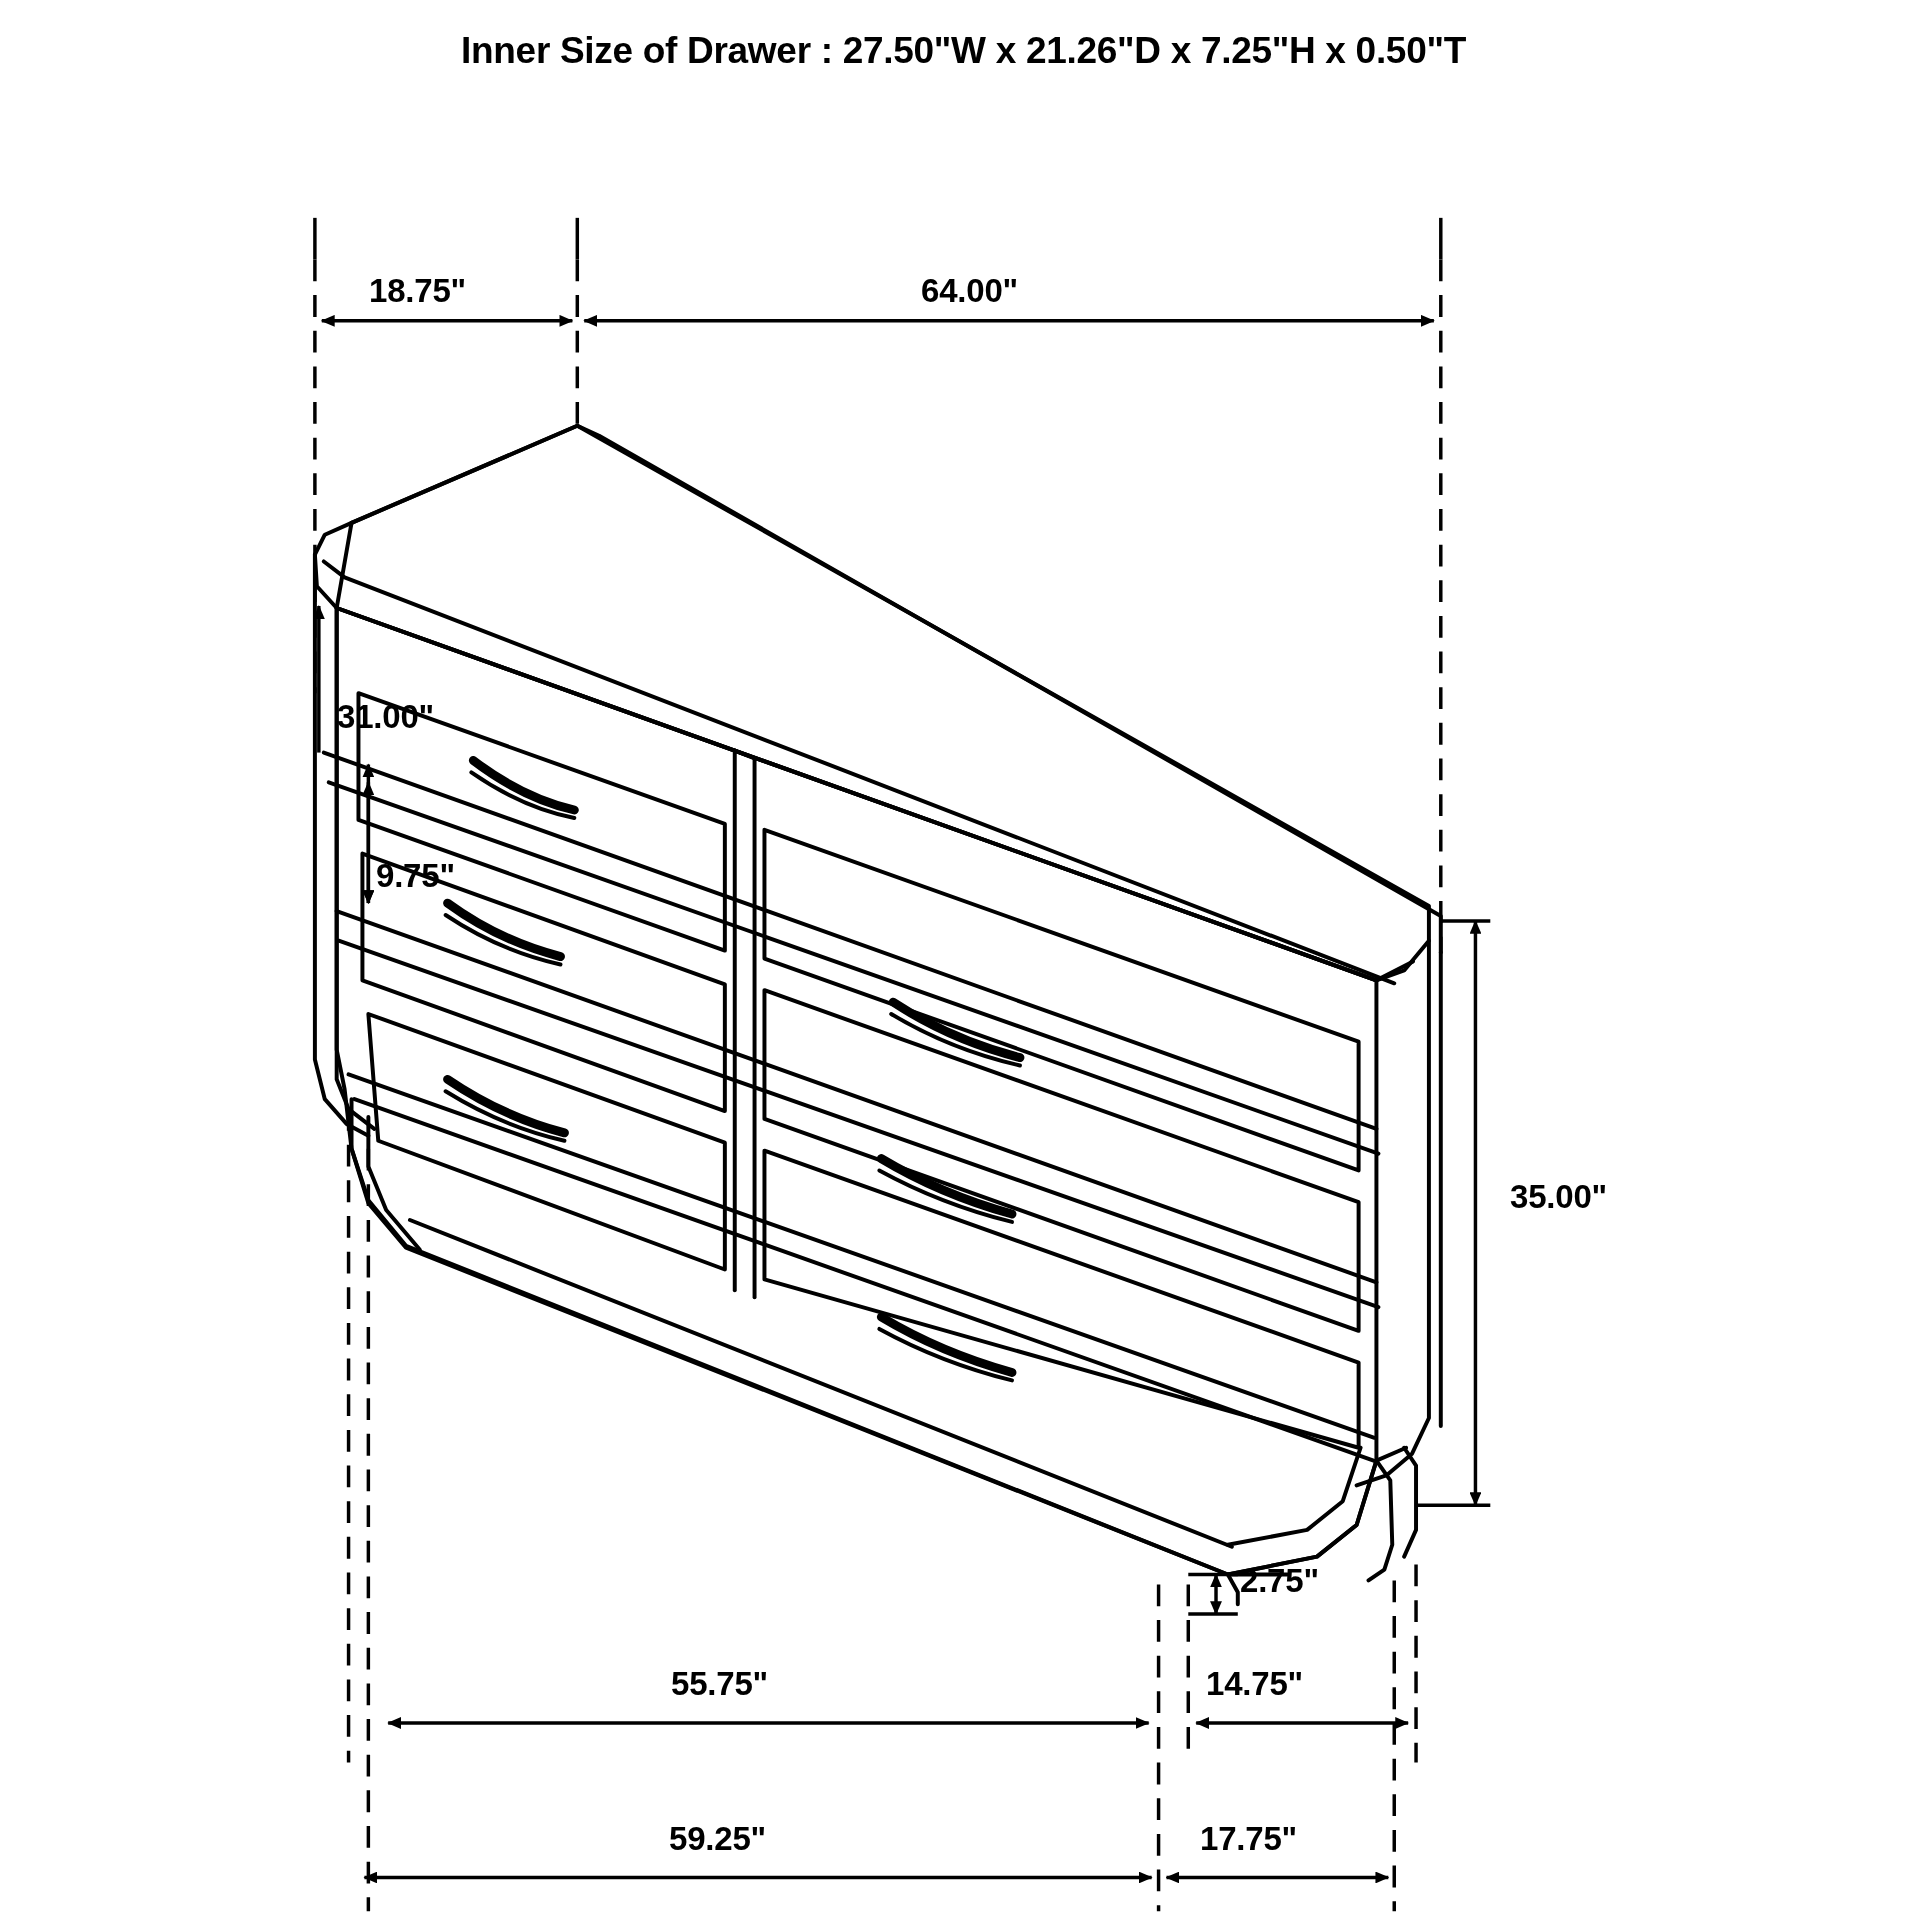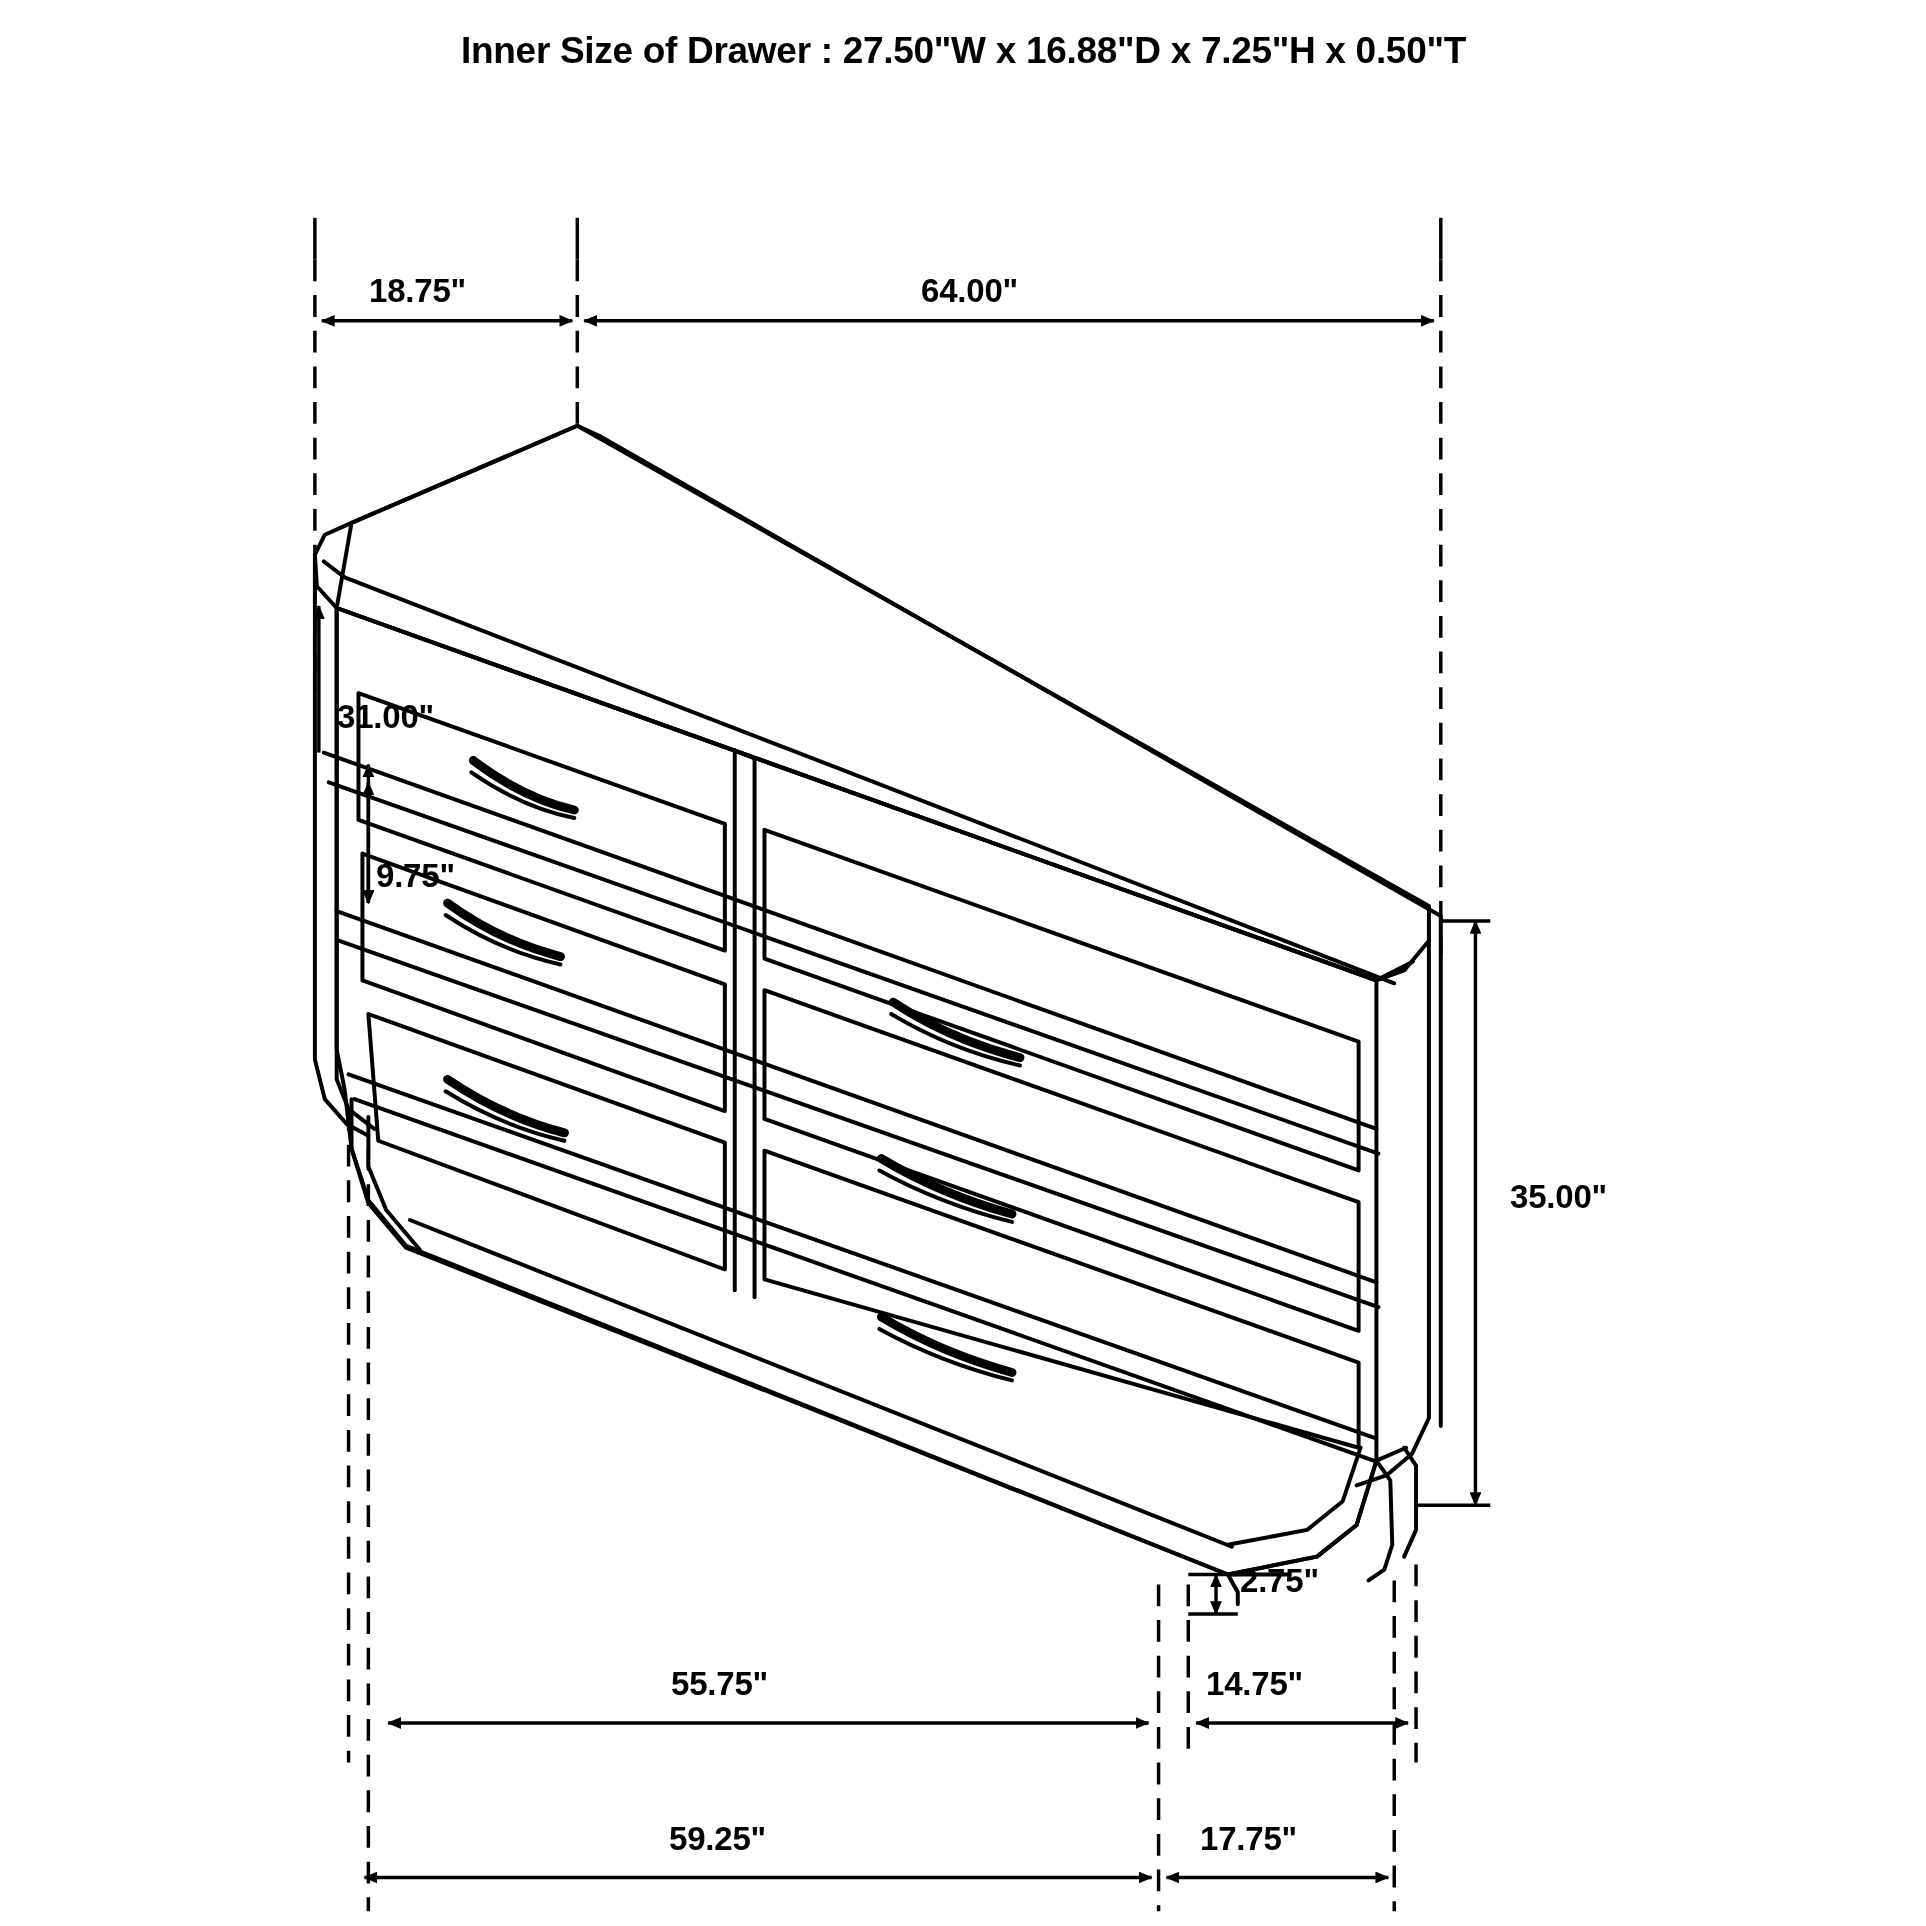--- a/index.html
+++ b/index.html
@@ -43,21 +43,21 @@
     font-weight: bold;
     white-space: nowrap;
     letter-spacing: -0.2px;
   }
 </style>
 </head>
 <body>
 
 <div id="sheet">
 
-  <div class="title">Inner Size of Drawer : 27.50"W x 16.88"D x 7.25"H x 0.50"T</div>
+  <div class="title">Inner Size of Drawer : 27.50"W x 21.26"D x 7.25"H x 0.50"T</div>
 
   <svg id="drawing" viewBox="0 0 1946 1946">
     <defs>
       <marker id="arrHead" markerWidth="14" markerHeight="12" refX="13" refY="6" orient="auto" markerUnits="userSpaceOnUse">
         <path d="M0,0 L14,6 L0,12 z" fill="#000"></path>
       </marker>
       <marker id="arrTail" markerWidth="14" markerHeight="12" refX="1" refY="6" orient="auto" markerUnits="userSpaceOnUse">
         <path d="M14,0 L0,6 L14,12 z" fill="#000"></path>
       </marker>
     </defs>

